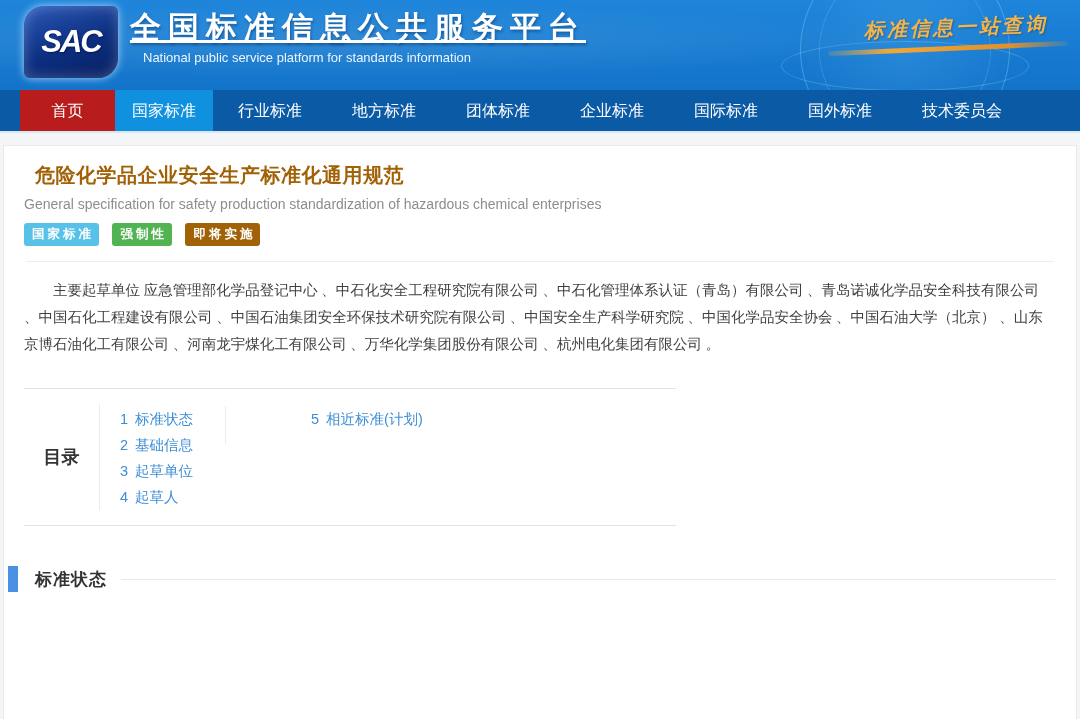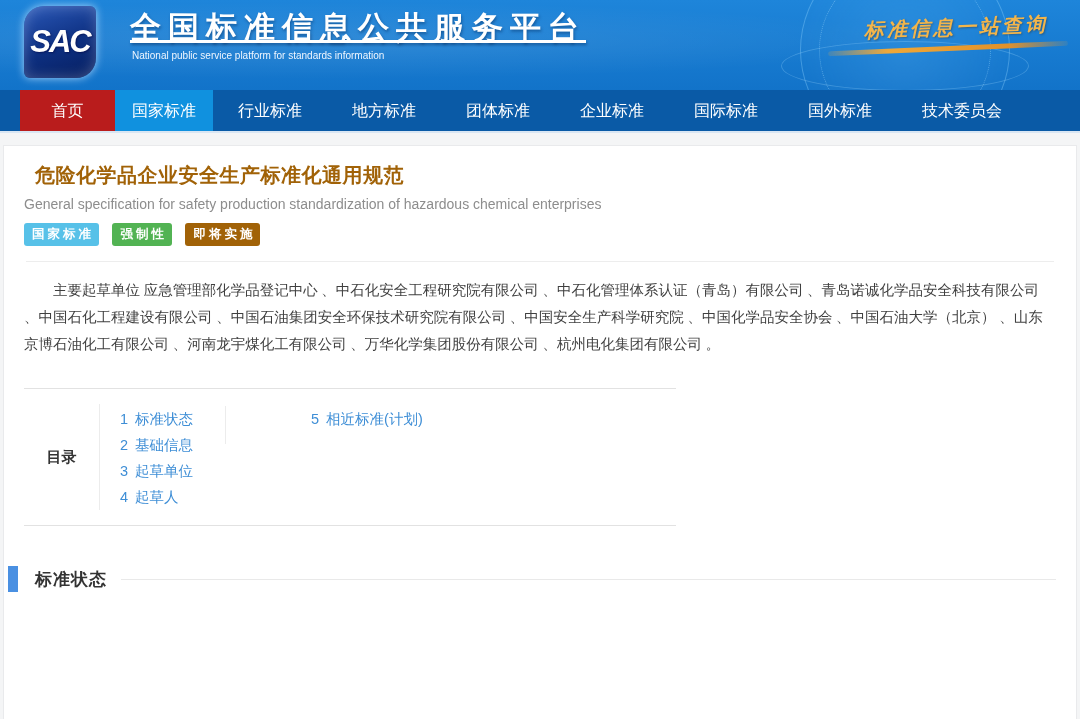--- a/index.html
+++ b/index.html
@@ -10,30 +10,30 @@
   .header { position:relative; height:90px;
     background:linear-gradient(180deg,#1e85da 0%,#1273c9 100%); overflow:hidden; }
   .header::before { content:""; position:absolute; inset:0;
     background:radial-gradient(ellipse at 30% 45%, rgba(255,255,255,.10), transparent 55%); }
   .globe { position:absolute; right:70px; top:-55px; width:210px; height:210px;
     border-radius:50%; border:1px solid rgba(150,215,255,.35);
     background:radial-gradient(circle at 50% 50%, rgba(120,200,255,.18), rgba(120,200,255,.02) 70%); }
   .globe .g2 { position:absolute; inset:18px; border-radius:50%; border:1px dotted rgba(170,225,255,.4); }
   .globe .g3 { position:absolute; left:-20px; right:-20px; top:95px; height:50px;
     border-radius:50%; border:1px solid rgba(160,220,255,.28); }
-  .logo { position:absolute; left:24px; top:6px; width:72px; height:72px;
+  .logo { position:absolute; left:24px; top:6px; width:94px; height:72px;
     border-radius:20px 6px 20px 6px;
     background:linear-gradient(160deg,#2a58b8 0%,#0d2f80 55%,#071f60 100%);
     box-shadow:0 0 8px rgba(190,225,255,.85), inset 0 0 14px rgba(255,255,255,.25);
     display:flex; align-items:center; justify-content:center; }
   .logo-text { color:#fff; font-style:italic; font-weight:bold; font-size:31px;
     letter-spacing:-2px; text-shadow:1px 1px 2px rgba(0,0,60,.5); }
   .h-title { position:absolute; left:130px; top:7px; color:#fff; font-size:31px;
     font-weight:bold; letter-spacing:7px; text-shadow:1px 2px 3px rgba(0,40,90,.45);text-decoration:underline; }
-  .h-sub { position:absolute; left:132px; top:50px; color:#eef6ff; font-size:10px; }
+  .h-sub { position:absolute; left:143px; top:50px; color:#eef6ff; font-size:13px; }
   .slogan { position:absolute; right:32px; top:14px; color:#f3b54a; font-size:20px;
     font-style:italic; font-weight:bold; letter-spacing:3px;
     font-family:"DejaVu Serif", serif; text-shadow:1px 1px 2px rgba(60,30,0,.35);
     transform:rotate(-2deg); }
   .slogan-line { position:absolute; right:12px; top:46px; width:240px; height:5px;
     border-radius:3px; transform:rotate(-2.5deg);
     background:linear-gradient(90deg, rgba(240,170,60,.15), #f0a838 25%, #e1912a 75%, rgba(240,170,60,.1)); }
 
   
   .nav { display:flex; height:43px; background:#0a5aa6; border-bottom:2px solid #d9e6f3; }
@@ -56,21 +56,21 @@
   .divider { height:1px; background:#ededed; margin:15px 2px 0; }
 
   .para { margin-top:15px; font-size:14.5px; line-height:27px; color:#3f3f3f;
     text-indent:2em; font-family:"Liberation Serif", serif; }
   .link { color:#3186d1; text-decoration:none; cursor:pointer; }
 
   
   .toc { display:flex; width:652px; margin-top:30px;
     border-top:1px solid #e2e2e2; border-bottom:1px solid #e2e2e2; padding:15px 0; }
   .toc-label { width:76px; align-self:stretch; display:flex; align-items:center;
-    justify-content:center; border-right:1px solid #ececec; font-size:15px;
+    justify-content:center; border-right:1px solid #ececec; font-size:18px;
     font-weight:bold; color:#333; }
   .toc-col { padding-top:2px; }
   .toc-col.col1 { margin-left:20px; width:105px; }
   .toc-sep { width:1px; height:38px; background:#ececec; margin-top:2px; }
   .toc-col.col2 { padding-left:85px; }
   .toc-item { font-size:14.5px; line-height:26px; color:#3e8ed6; cursor:pointer; white-space:nowrap; }
   .toc-item .num { margin-right:7px; }
 
   
   .sec-head { display:flex; align-items:center; margin:40px 0 0 -16px; }

